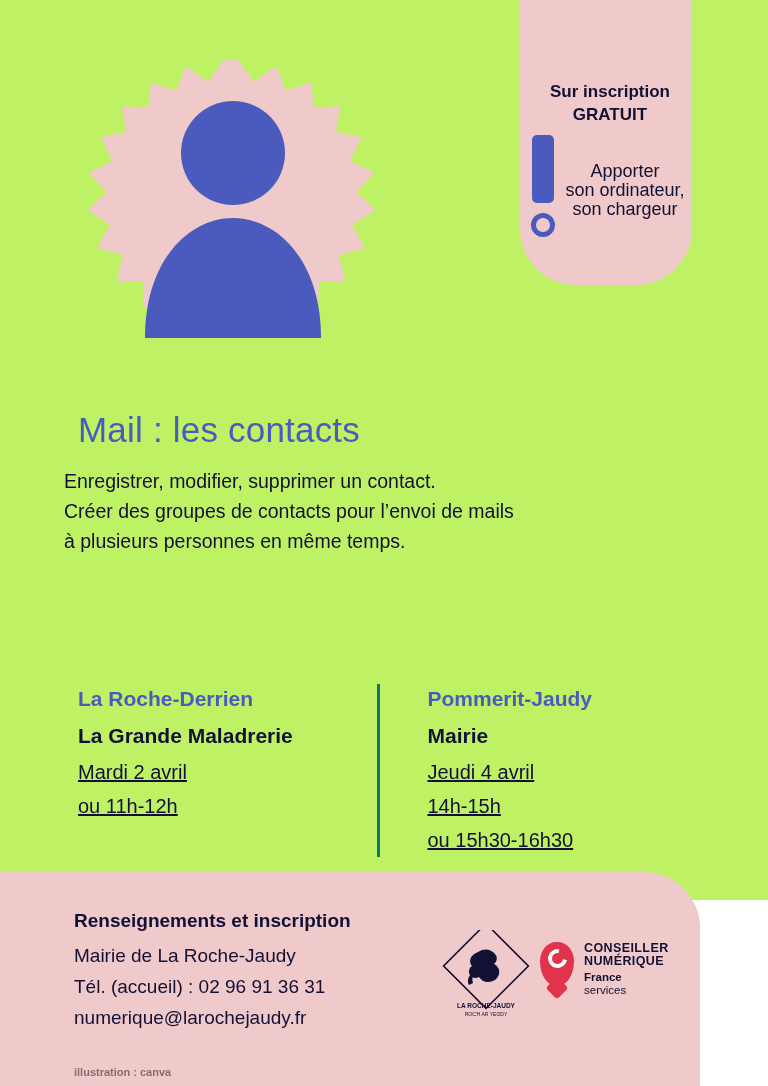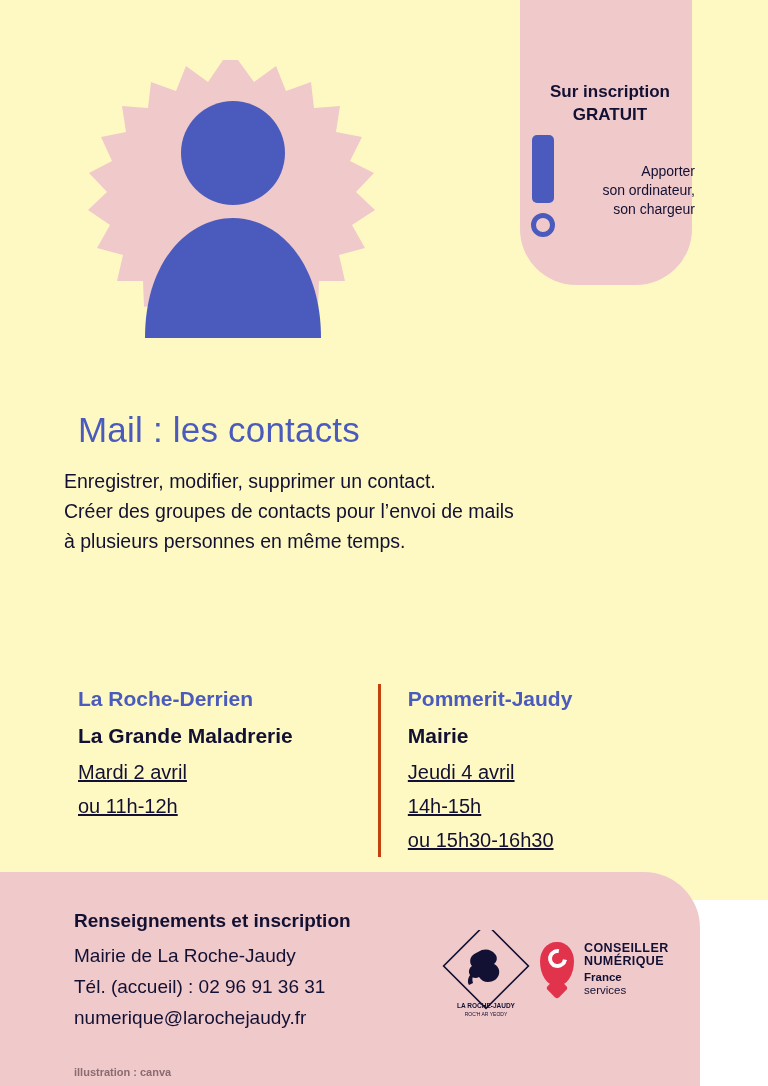--- a/index.html
+++ b/index.html
@@ -7,21 +7,21 @@
     width: 768px;
     height: 1086px;
     background: #ffffff;
     font-family: "Liberation Sans", sans-serif;
     overflow: hidden;
   }
   .poster {
     position: relative;
     width: 768px;
     height: 900px;
-    background: #fef9c3;
+    background: #bef264;
   }
 
   
   .banner {
     position: absolute;
     top: 0;
     left: 520px;
     width: 172px;
     height: 285px;
     background: #f0c9cb;
@@ -63,23 +63,23 @@
     height: 24px;
     border: 5px solid #4a5bbd;
     border-radius: 50%;
     background: #f0c9cb;
   }
   .banner-note {
     position: absolute;
     top: 162px;
     left: 555px;
     width: 140px;
-    text-align: right;
-    color: #121033;
-    font-size: 14px;
+    text-align: center;
+    color: #121033;
+    font-size: 18px;
     line-height: 19px;
   }
 
   
   .avatar-burst {
     position: absolute;
     top: 58px;
     left: 88px;
     width: 300px;
     height: 330px;
@@ -113,22 +113,22 @@
     left: 78px;
     width: 620px;
     display: flex;
   }
   .session {
     width: 310px;
     padding-right: 20px;
     margin-top: 48px;
   }
   .session.right {
-    border-left: 3px solid #c2410c;
-    padding-left: 27px;
+    border-left: 3px solid #0f766e;
+    padding-left: 47px;
     width: 330px;
   }
   .session-place {
     color: #4a5bbd;
     font-size: 21px;
     font-weight: bold;
     line-height: 30px;
     margin-bottom: 6px;
   }
   .session-venue {

